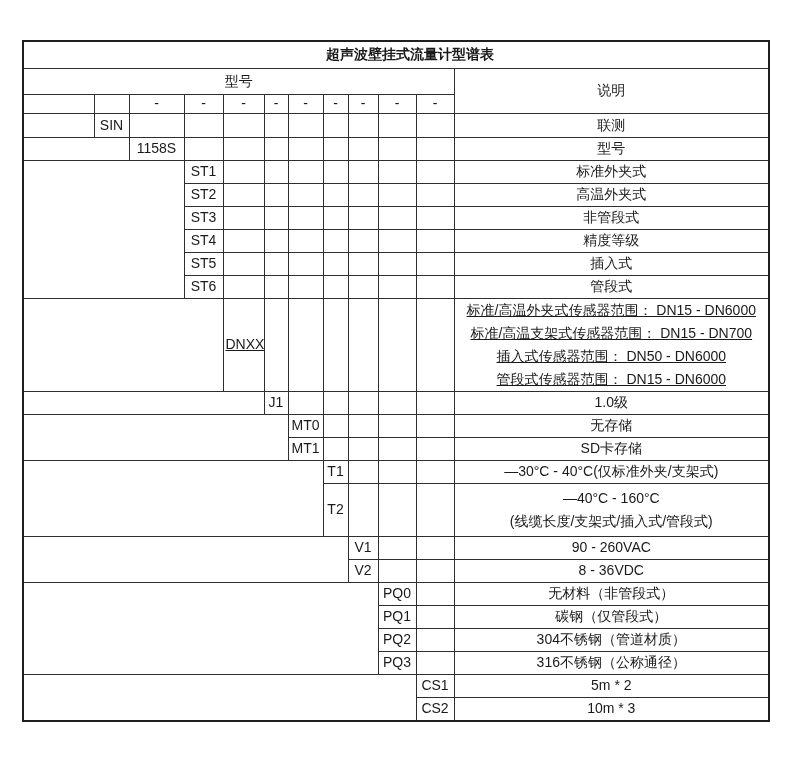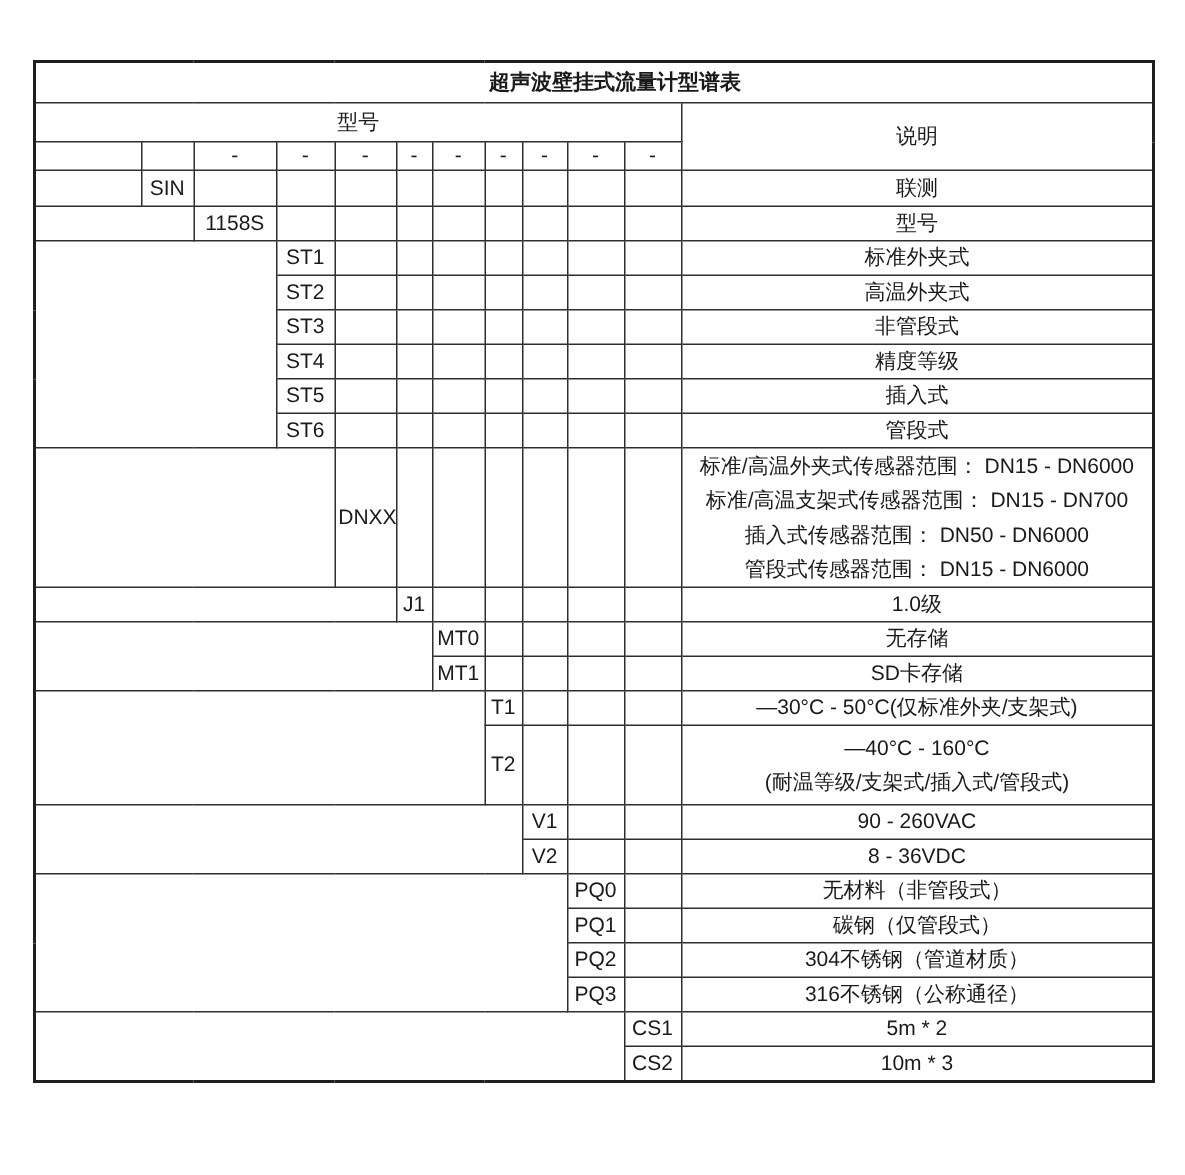--- a/index.html
+++ b/index.html
@@ -30,21 +30,21 @@
   }
   td.code{font-size:14px;}
   td.desc{font-size:14px;}
   .descline{display:block;line-height:23px;white-space:nowrap;}
   
   tr.r-title td{height:26px;padding-left:30px;}
   tr.r-model td{height:25px;}
   tr.r-dash td{height:18px;}
   tr.r-company td{height:23px;}
   tr.r-std td{height:22px;}
-  tr.r-dn td{height:92px;}
+  tr.r-dn td{height:92px;text-decoration:underline;}
   tr.r-t2 td{height:52px;}
 </style>
 </head>
 <body>
 
 <table class="spec">
   <colgroup>
     <col style="width:71px">
       <col style="width:35px">
       <col style="width:55px">
@@ -225,30 +225,30 @@
         <td></td>
     <td class="desc">SD卡存储</td>
   </tr>
 
   <tr class="r-std">
     <td class="blue" colspan="7" rowspan="2">耐温等级</td>
     <td class="code">T1</td>
     <td></td>
         <td></td>
     <td></td>
-    <td class="desc">—30°C - 50°C(仅标准外夹/支架式)</td>
+    <td class="desc">—30°C - 40°C(仅标准外夹/支架式)</td>
   </tr>
   <tr class="r-t2">
     <td class="code">T2</td>
     <td></td>
         <td></td>
     <td></td>
     <td class="desc">
       <span class="descline">—40°C - 160°C</span>
-      <span class="descline">(耐温等级/支架式/插入式/管段式)</span>
+      <span class="descline">(线缆长度/支架式/插入式/管段式)</span>
     </td>
   </tr>
 
   <tr class="r-std">
     <td class="blue" colspan="8" rowspan="2">供电电源</td>
     <td class="code">V1</td>
     <td></td>
         <td></td>
     <td class="desc">90 - 260VAC</td>
   </tr>

